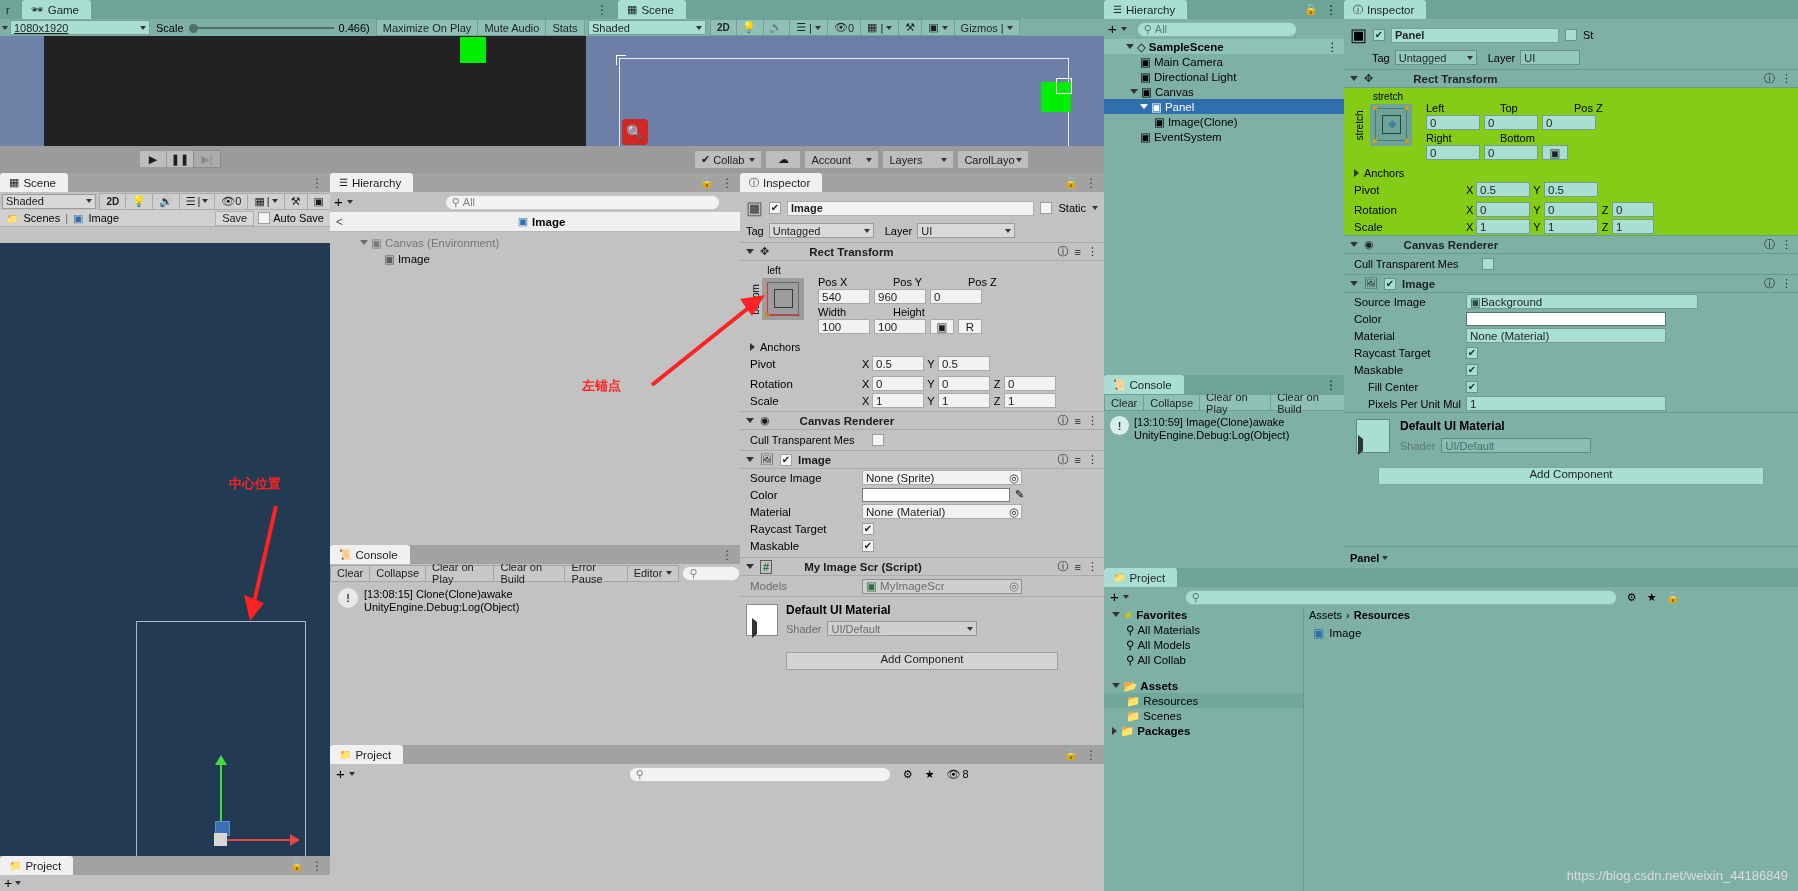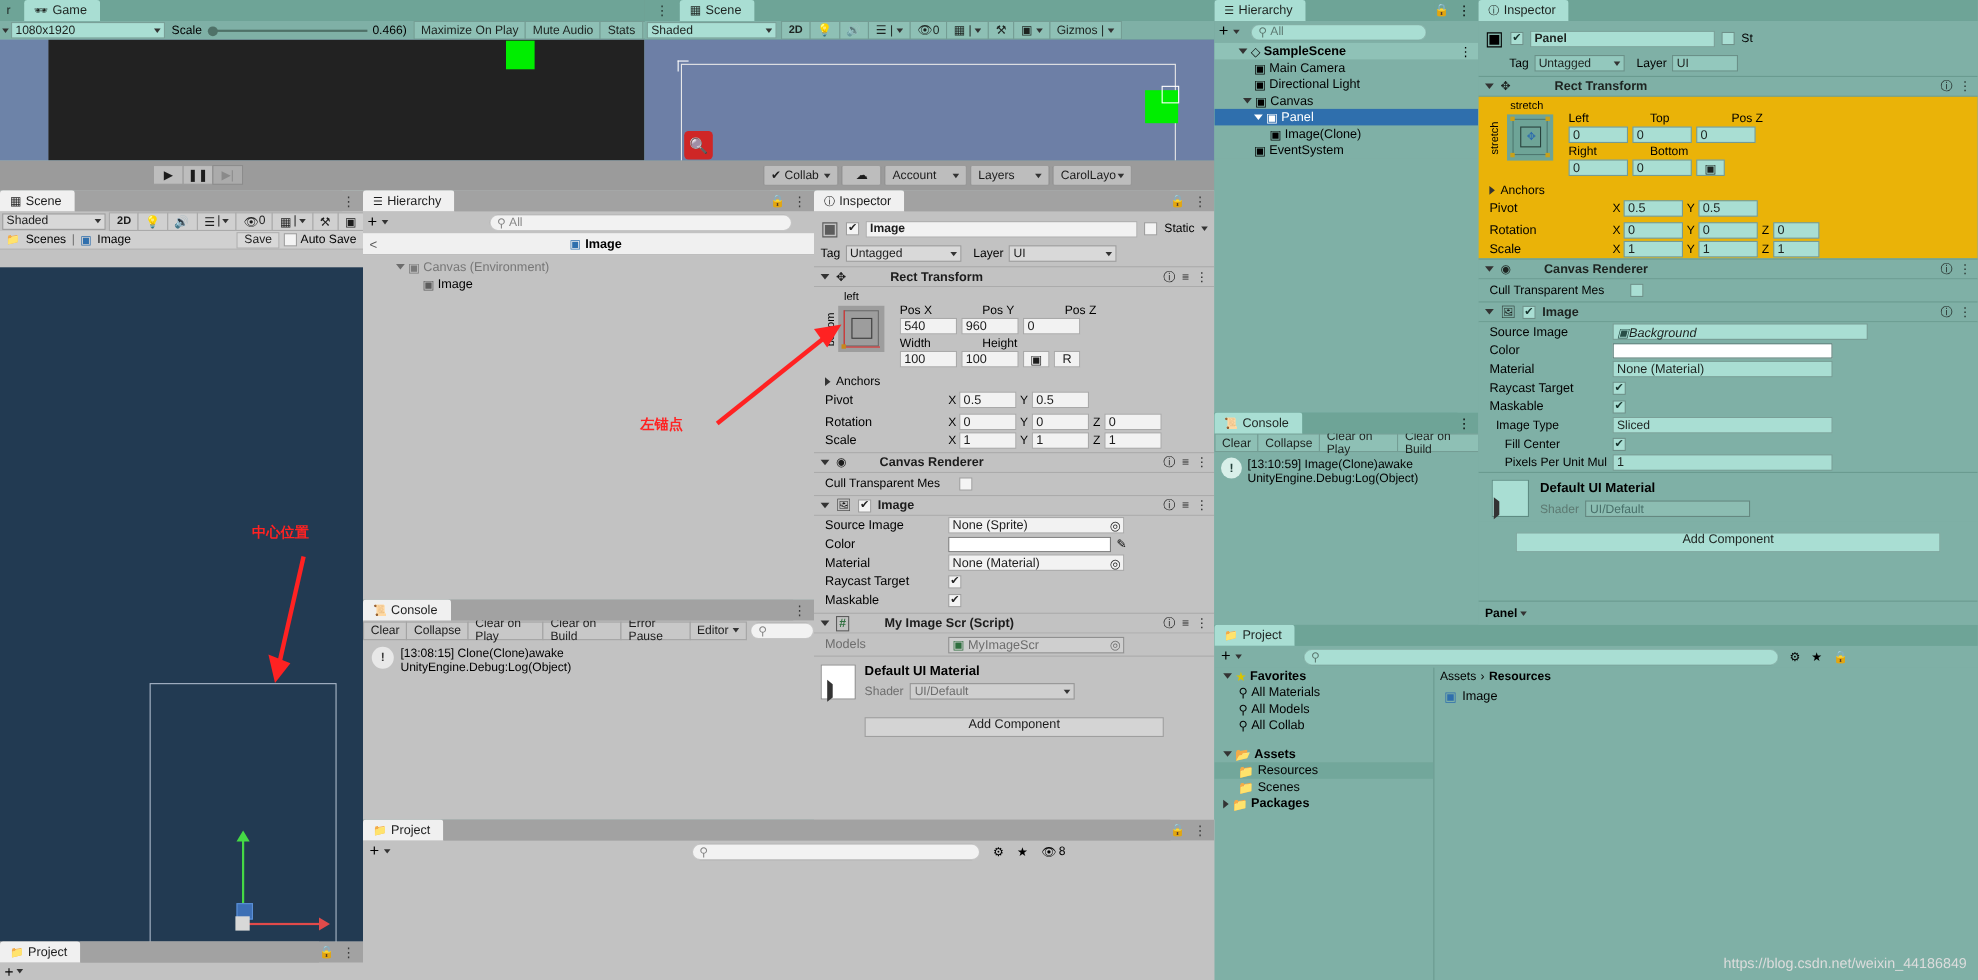--- a/index.html
+++ b/index.html
@@ -121,21 +121,21 @@
         <span style="font-size:10px;">🕶</span>
         <span>Game</span>
       </div>
       <div class="tabfill-teal"></div>
     </div>
 
     <div class="tbar" style="padding-left:0;background:#7fb0a6;height:17px;">
       <div style="width:10px;display:flex;justify-content:center;">
           <span class="caret"></span>
         </div>
-      <div class="field teal" style="width:140px;justify-content:space-between;">
+      <div class="field teal" style="width:140px;justify-content:space-between;text-decoration:underline;">
         <span>1080x1920</span>
         <span class="caret"></span>
       </div>
       <div class="row" style="margin-left:6px;gap:5px;">
         <span class="lbl">Scale</span>
         <div style="position:relative;width:145px;height:12px;">
           <div style="position:absolute;top:5px;left:0;width:145px;height:2px;background:#4f7168;"></div>
           <div style="position:absolute;top:2px;left:0;width:9px;height:9px;border-radius:50%;background:#4f7168;"></div>
         </div>
         <span class="lbl">0.466)</span>
@@ -915,21 +915,21 @@
     </div>
 
     <div class="hdrbar teal">
       <span class="tri"></span>
       <span>✥</span>
       <span class="bold" style="margin-left:34px;font-size:11.5px;">Rect Transform</span>
       <div style="flex:1;"></div>
       <span>ⓘ</span>
       <span>⋮</span>
     </div>
-    <div style="background:#eab308;padding-top:3px;">
+    <div style="background:#84cc16;padding-top:3px;">
       <div class="row" style="padding-left:8px;">
         <div style="width:72px;text-align:center;font-size:10px;">stretch</div>
       </div>
       <div class="row" style="padding-left:8px;align-items:flex-start;">
         <div style="width:14px;height:46px;display:flex;align-items:center;justify-content:center;">
           <span style="font-size:10px;transform:rotate(-90deg);white-space:nowrap;">stretch</span>
         </div>
         <div class="anchorbox teal" style="margin-top:2px;margin-left:4px;">
           <div style="position:absolute;left:5px;top:4px;width:32px;height:33px;border:1px solid #4e7870;"></div>
           <div style="position:absolute;left:12px;top:11px;width:19px;height:19px;border:1px solid #28423c;"></div>
@@ -1038,47 +1038,41 @@
       <span>🖼</span>
       <span class="cb teal">✔</span>
       <span class="bold" style="font-size:11.5px;">Image</span>
       <div style="flex:1;"></div>
       <span>ⓘ</span>
       <span>⋮</span>
     </div>
     <div style="background:#7fb0a6;">
       <div class="prow">
         <span class="pname">Source Image</span>
-        <div class="objfield teal" style="width:232px;font-style:italic;">
+        <div class="objfield teal" style="width:232px;">
           <span><span style="color:#2a4f48;">▣</span><span>Background</span></span>
         </div>
       </div>
       <div class="prow">
         <span class="pname">Color</span>
         <div style="width:200px;height:14px;background:#ffffff;border:1px solid #4e7870;"></div>
       </div>
       <div class="prow">
         <span class="pname">Material</span>
         <div class="objfield teal" style="width:200px;">
           <span>None (Material)</span>
         </div>
       </div>
       <div class="prow">
         <span class="pname">Raycast Target</span>
         <span class="cb teal">✔</span>
       </div>
       <div class="prow">
         <span class="pname">Maskable</span>
         <span class="cb teal">✔</span>
-      </div>
-      <div class="prow" style="padding-left:16px;">
-        <span style="width:106px;">Image Type</span>
-        <div class="field teal" style="width:200px;">
-          <span>Sliced</span>
-        </div>
       </div>
       <div class="prow" style="padding-left:24px;">
         <span style="width:98px;">Fill Center</span>
         <span class="cb teal">✔</span>
       </div>
       <div class="prow" style="padding-left:24px;">
         <span style="width:98px;">Pixels Per Unit Mul</span>
         <div class="numfield teal" style="width:200px;">
             <span>1</span>
           </div>

